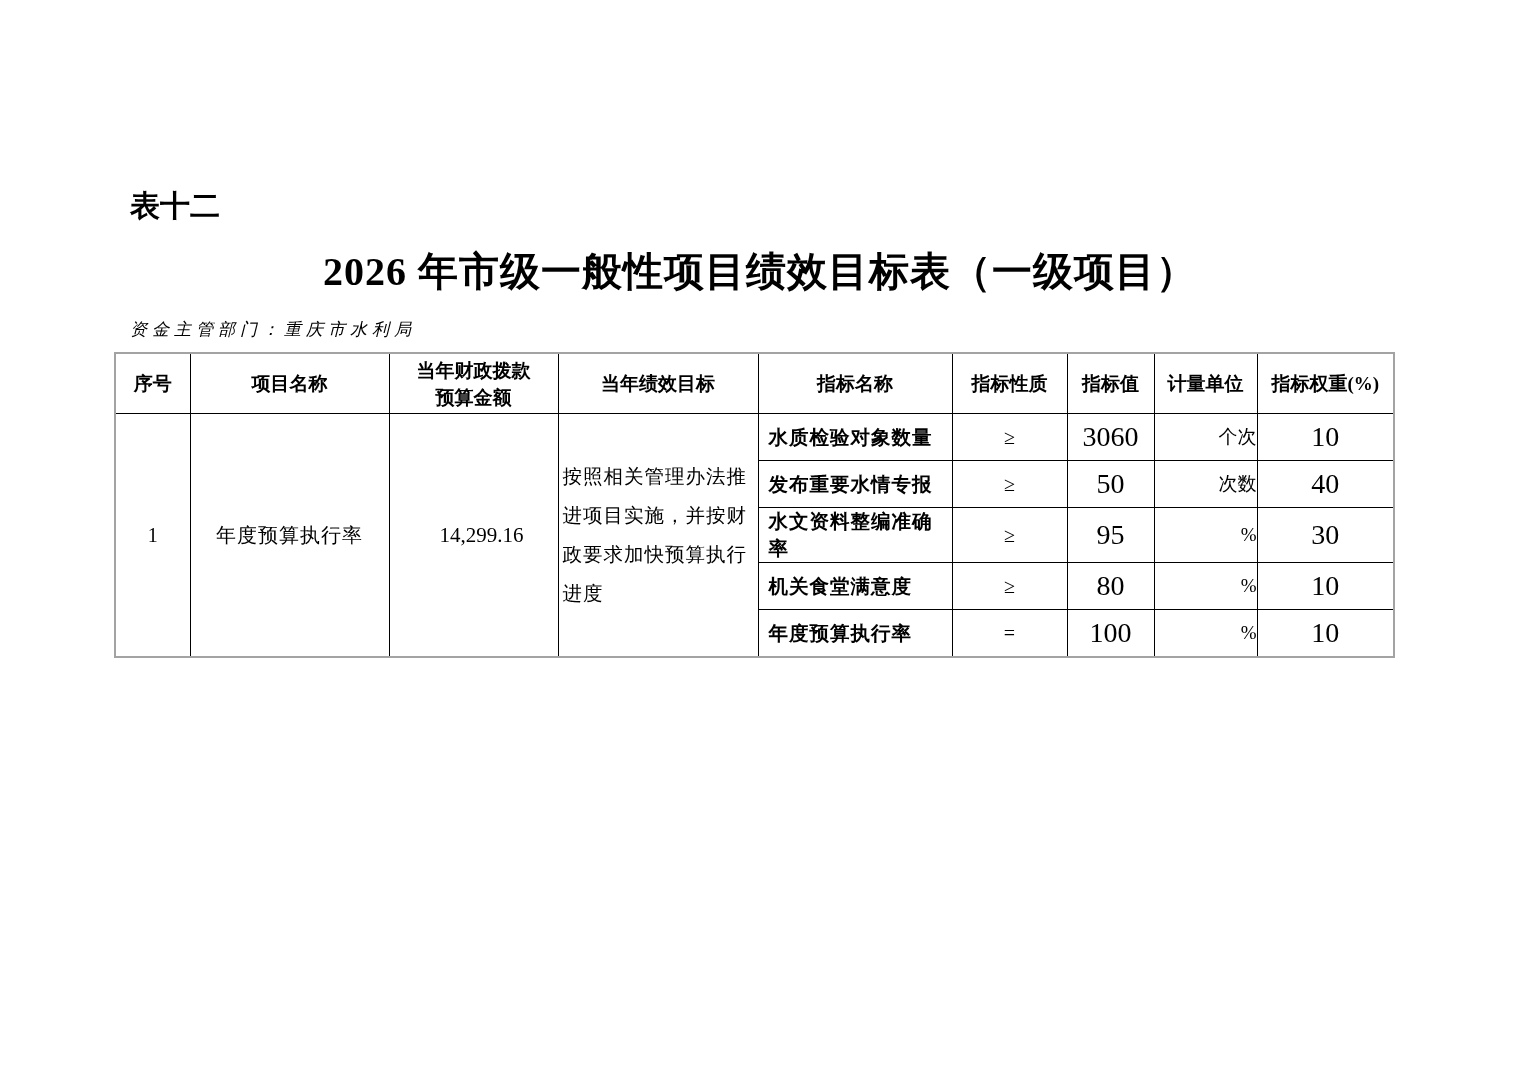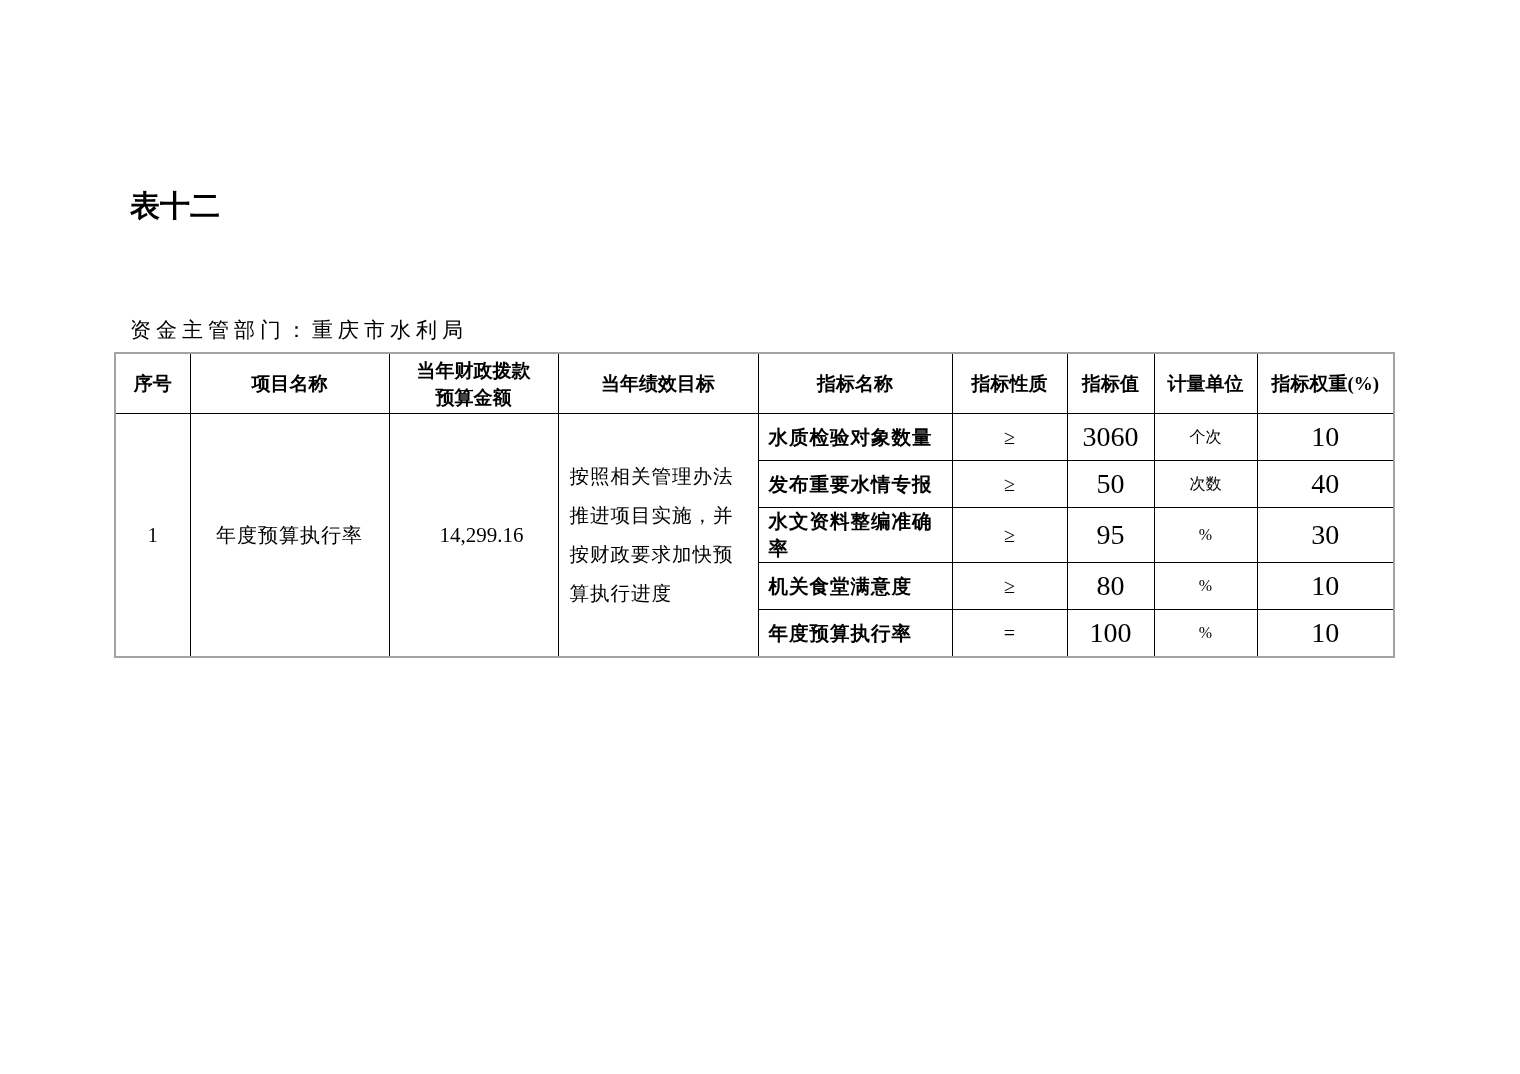--- a/index.html
+++ b/index.html
@@ -29,23 +29,24 @@
     text-align: center;
     font-weight: bold;
     font-size: 40px;
     line-height: 52px;
     letter-spacing: 1px;
   }
   .dept-line {
     position: absolute;
     left: 130px;
     top: 316px;
-    font-size: 21px;
+    font-size: 17px;
     line-height: 28px;
     letter-spacing: 5px;
+    font-style: italic;
   }
   table.perf {
     position: absolute;
     left: 114px;
     top: 352px;
     width: 1279px;
     border-collapse: collapse;
     table-layout: fixed;
     border: 2px solid #a3a3a3;
   }
@@ -65,52 +66,53 @@
   }
   .perf td {
     height: 46px;
     font-size: 20px;
   }
   td.seq-cell { font-size: 20px; }
   td.name-cell { font-size: 20px; letter-spacing: 1px; }
   td.budget-cell { font-size: 21px; padding-left: 16px; }
   td.goal-cell {
     text-align: left;
-    padding: 0 11px;
+    padding: 0 4px;
     font-size: 19.5px;
     line-height: 39px;
     letter-spacing: 1px;
   }
   td.ind-name-cell {
     text-align: left;
     padding: 0 4px 0 10px;
     font-size: 19.5px;
     letter-spacing: 1px;
     font-weight: bold;
   }
   td.nature-cell { font-size: 20px; }
   td.value-cell, td.weight-cell { font-size: 28px; }
-  td.unit-cell { font-size: 16px; }
+  td.unit-cell { font-size: 19px; text-align: right; }
   .page-number {
     position: absolute;
     left: 12px;
     top: 920px;
     width: 100%;
     text-align: right;
     font-size: 24px;
     word-spacing: 16px;
   }
 </style>
 </head>
 <body>
 
 <div class="page">
 
   <div class="table-label">表十二</div>
 
+  <div class="doc-title">2026 年市级一般性项目绩效目标表（一级项目）</div>
 
   <div class="dept-line">资金主管部门：重庆市水利局</div>
 
   <table class="perf">
     <colgroup>
       <col style="width:75px">
       <col style="width:199px">
       <col style="width:169px">
       <col style="width:200px">
       <col style="width:194px">

